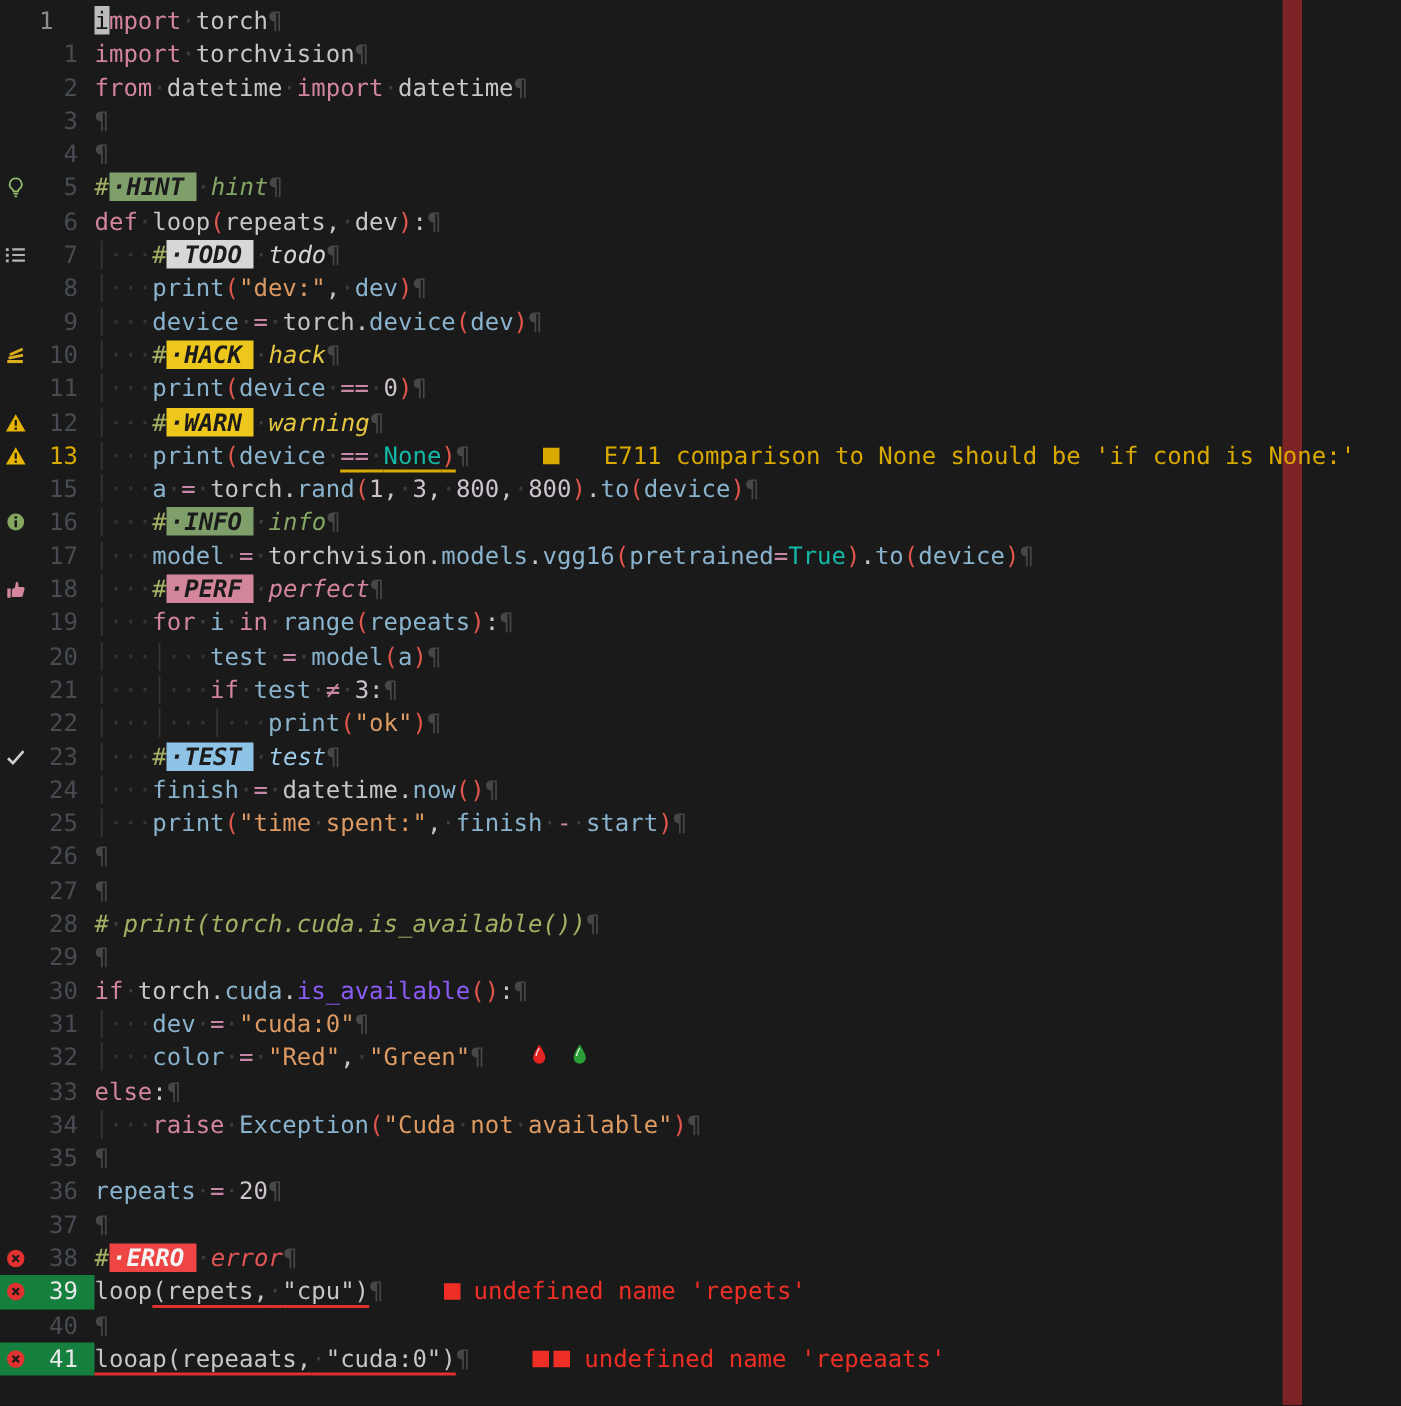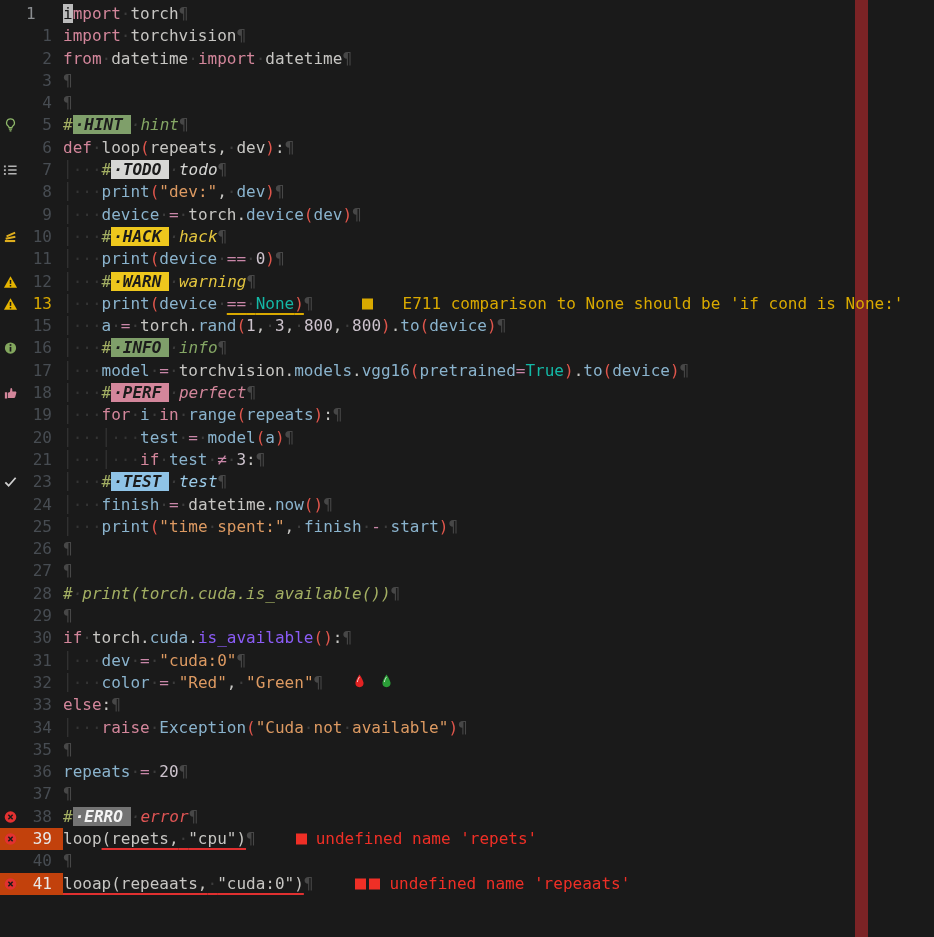--- a/index.html
+++ b/index.html
@@ -19,21 +19,21 @@
   .row{display:flex;height:22.3px;line-height:22.3px;white-space:pre;}
   .sign{width:26px;flex:0 0 26px;padding-left:3px;box-sizing:border-box;}
   .sign svg{margin-top:3px;}
   .num{
     width:26px;flex:0 0 26px;text-align:right;
     color:#474c52;padding-right:11px;box-sizing:content-box;
   }
   .num.cur{text-align:left;color:#8a8d90;}
   .num.warn{color:#d9a900;}
   .num.err{color:#e8e8e8;}
-  .row.errline .sign,.row.errline .num{background:#c2410c;}
+  .row.errline .sign,.row.errline .num{background:#15803d;}
   .code{flex:1 1 auto;}
   
   .kw{color:#d3869b;}
   .id{color:#8ab3cd;}
   .fg{color:#c7c6c3;}
   .str{color:#dd9a62;}
   .num-t{color:#cdc3cd;}
   .const{color:#14b8a6;margin-top:20px;}
   .op{color:#c987a8;}
   .par{color:#e0564c;}
@@ -48,21 +48,21 @@
   .u-e{text-decoration:underline;text-decoration-color:#e03030;text-underline-offset:4px;text-decoration-thickness:1.5px;}
   
   .badge{font-weight:700;font-style:italic;color:#1b1b1b;padding:0 8px 0 2px;}
   .b-hint{background:#7f9f6a;}
   .b-todo{background:#d7d7d5;}
   .b-hack{background:#eec71d;}
   .b-warn{background:#eec71d;}
   .b-info{background:#7f9f6a;}
   .b-perf{background:#d3869b;}
   .b-test{background:#8fc3e6;}
-  .b-erro{background:#737373;color:#f4f4f4;}
+  .b-erro{background:#ef4444;color:#f4f4f4;}
   .lbl-hint{color:#85a765;font-style:italic;}
   .lbl-todo{color:#d5d5d3;font-style:italic;}
   .lbl-hack{color:#e4c63f;font-style:italic;}
   .lbl-warn{color:#e4c63f;font-style:italic;}
   .lbl-info{color:#85a765;font-style:italic;}
   .lbl-perf{color:#d3869b;font-style:italic;}
   .lbl-test{color:#9ccbe8;font-style:italic;}
   .lbl-erro{color:#e05555;font-style:italic;}
   
   .dgap{display:inline-block;}
@@ -126,20 +126,21 @@
             <rect x="7.1" y="6.8" width="1.8" height="5" fill="#1a1a1a"></rect>
             <rect x="7.1" y="3.9" width="1.8" height="1.8" fill="#1a1a1a"></rect>
           </svg></div><div class="num">16</div><div class="code"><span class="ind">│···</span><span class="pound">#</span><span class="badge b-info">·INFO</span><span class="lbl-info"><span class="ws">·</span>info</span><span class="pil">¶</span></div></div>
       <div class="row"><div class="sign"></div><div class="num">17</div><div class="code"><span class="ind">│···</span><span class="id">model<span class="ws">·</span></span><span class="op">=<span class="ws">·</span></span><span class="fg">torchvision</span><span class="fg">.</span><span class="id">models</span><span class="fg">.</span><span class="id">vgg16</span><span class="par">(</span><span class="id">pretrained</span><span class="op">=</span><span class="const">True</span><span class="par">)</span><span class="fg">.</span><span class="id">to</span><span class="par">(</span><span class="id">device</span><span class="par">)</span><span class="pil">¶</span></div></div>
       <div class="row"><div class="sign"><svg width="15" height="16" viewBox="0 0 16 16">
             <path d="M2 7.2h2.4v6.6H2zM5.2 13.4V7.8l2.2-1 .6-3.5c.15-.9 1.7-.7 1.8.4l.2 2.6h3.2c.8 0 1.25.7 1.05 1.4l-1.2 4.6c-.2.7-.75 1.1-1.45 1.1z" fill="#d3869b"></path>
           </svg></div><div class="num">18</div><div class="code"><span class="ind">│···</span><span class="pound">#</span><span class="badge b-perf">·PERF</span><span class="lbl-perf"><span class="ws">·</span>perfect</span><span class="pil">¶</span></div></div>
       <div class="row"><div class="sign"></div><div class="num">19</div><div class="code"><span class="ind">│···</span><span class="kw">for<span class="ws">·</span></span><span class="id">i<span class="ws">·</span></span><span class="kw">in<span class="ws">·</span></span><span class="id">range</span><span class="par">(</span><span class="id">repeats</span><span class="par">)</span><span class="fg">:</span><span class="pil">¶</span></div></div>
       <div class="row"><div class="sign"></div><div class="num">20</div><div class="code"><span class="ind">│···│···</span><span class="id">test<span class="ws">·</span></span><span class="op">=<span class="ws">·</span></span><span class="id">model</span><span class="par">(</span><span class="id">a</span><span class="par">)</span><span class="pil">¶</span></div></div>
       <div class="row"><div class="sign"></div><div class="num">21</div><div class="code"><span class="ind">│···│···</span><span class="kw">if<span class="ws">·</span></span><span class="id">test<span class="ws">·</span></span><span class="op">≠<span class="ws">·</span></span><span class="num-t">3</span><span class="fg">:</span><span class="pil">¶</span></div></div>
+      <div class="row"><div class="sign"></div><div class="num">22</div><div class="code"><span class="ind">│···│···│···</span><span class="id">print</span><span class="par">(</span><span class="str">"ok"</span><span class="par">)</span><span class="pil">¶</span></div></div>
       <div class="row"><div class="sign"><svg width="15" height="16" viewBox="0 0 16 16">
             <path d="M2.5 8.5 6 12l7.5-8.5" stroke="#d0d0d0" stroke-width="1.9" fill="none"></path>
           </svg></div><div class="num">23</div><div class="code"><span class="ind">│···</span><span class="pound">#</span><span class="badge b-test">·TEST</span><span class="lbl-test"><span class="ws">·</span>test</span><span class="pil">¶</span></div></div>
       <div class="row"><div class="sign"></div><div class="num">24</div><div class="code"><span class="ind">│···</span><span class="id">finish<span class="ws">·</span></span><span class="op">=<span class="ws">·</span></span><span class="fg">datetime</span><span class="fg">.</span><span class="id">now</span><span class="par">(</span><span class="par">)</span><span class="pil">¶</span></div></div>
       <div class="row"><div class="sign"></div><div class="num">25</div><div class="code"><span class="ind">│···</span><span class="id">print</span><span class="par">(</span><span class="str">"time<span class="ws">·</span>spent:"</span><span class="fg">,<span class="ws">·</span></span><span class="id">finish<span class="ws">·</span></span><span class="op">-<span class="ws">·</span></span><span class="id">start</span><span class="par">)</span><span class="pil">¶</span></div></div>
       <div class="row"><div class="sign"></div><div class="num">26</div><div class="code"><span class="pil">¶</span></div></div>
       <div class="row"><div class="sign"></div><div class="num">27</div><div class="code"><span class="pil">¶</span></div></div>
       <div class="row"><div class="sign"></div><div class="num">28</div><div class="code"><span class="cm">#<span class="ws">·</span>print(torch.cuda.is_available())</span><span class="pil">¶</span></div></div>
       <div class="row"><div class="sign"></div><div class="num">29</div><div class="code"><span class="pil">¶</span></div></div>
       <div class="row"><div class="sign"></div><div class="num">30</div><div class="code"><span class="kw">if<span class="ws">·</span></span><span class="fg">torch</span><span class="fg">.</span><span class="id">cuda</span><span class="fg">.</span><span class="fn">is_available</span><span class="par">(</span><span class="par">)</span><span class="fg">:</span><span class="pil">¶</span></div></div>

